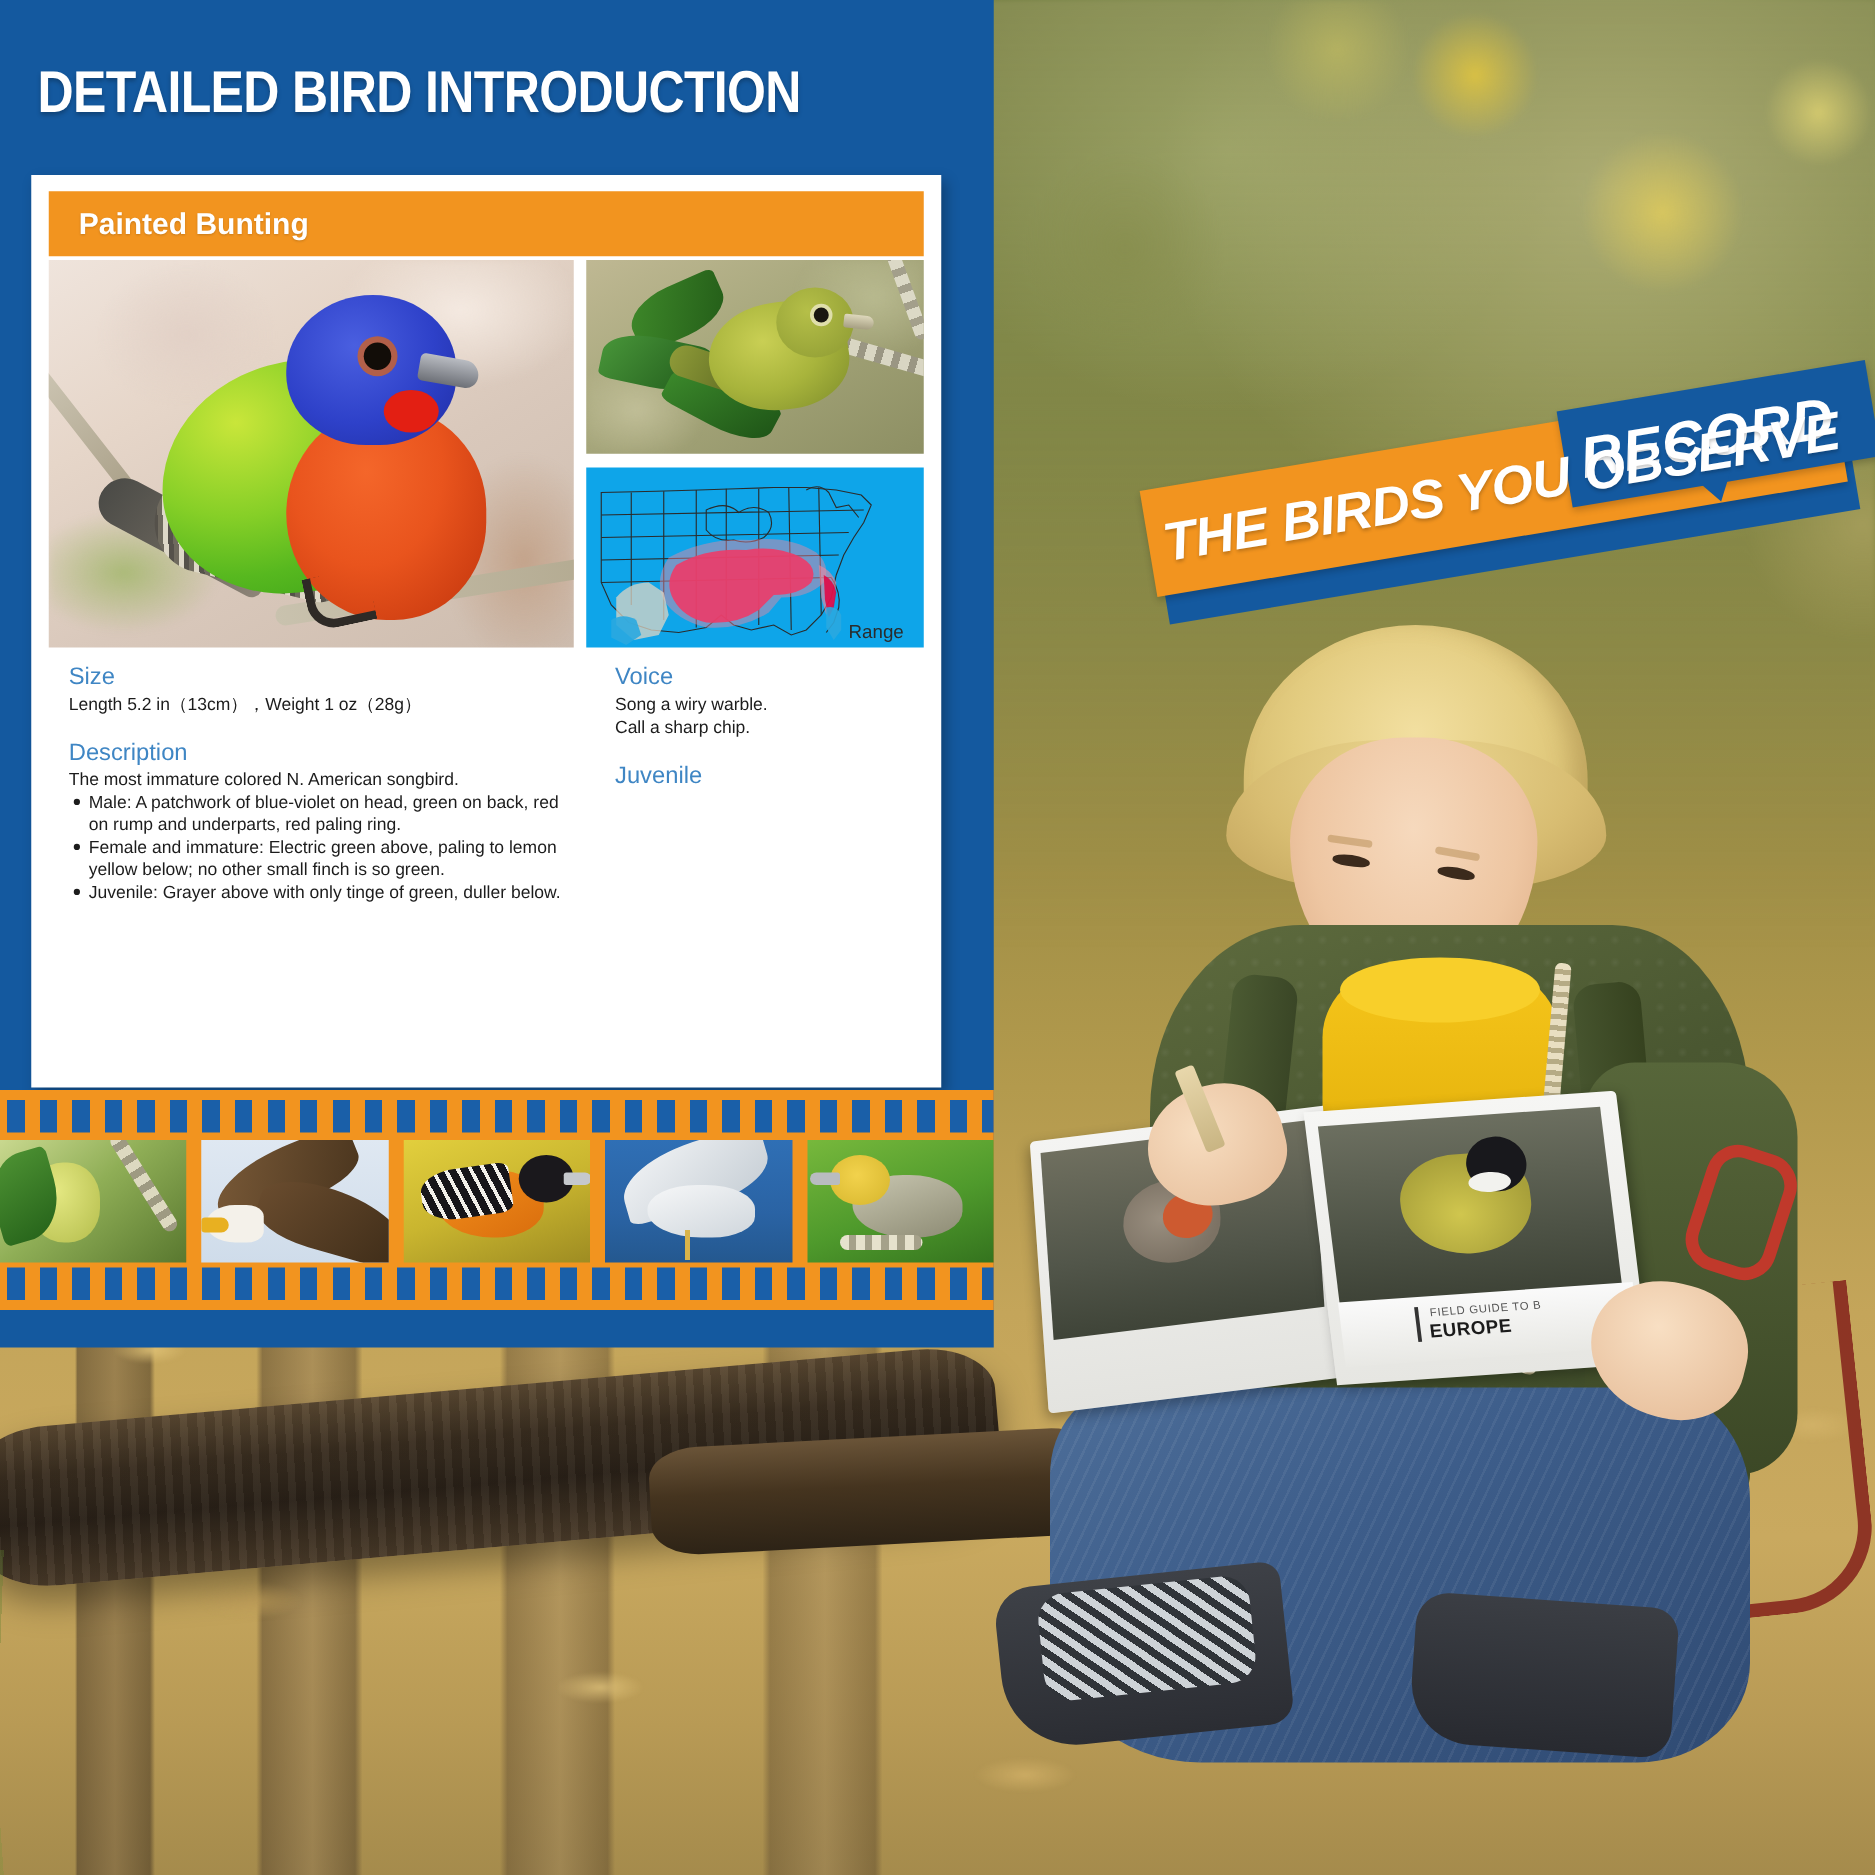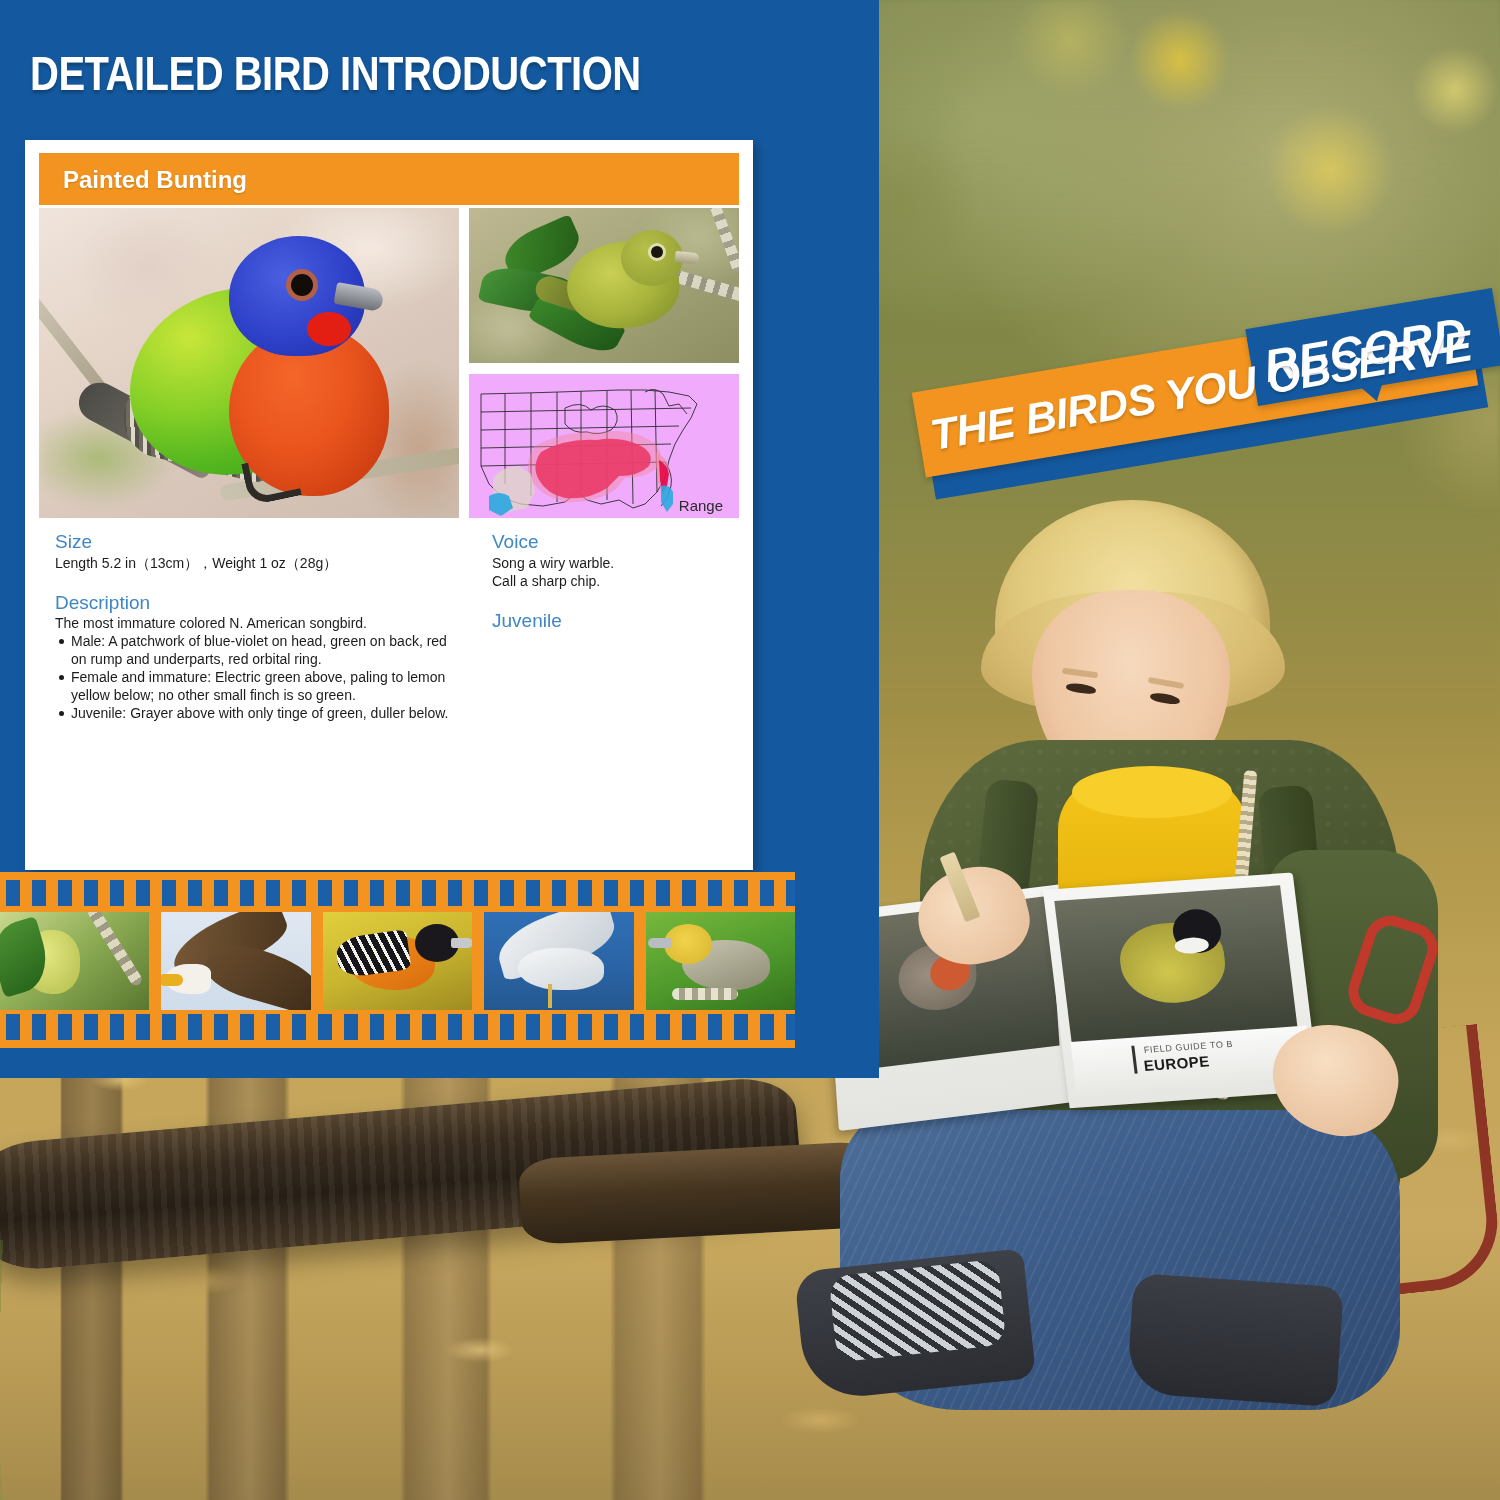--- a/index.html
+++ b/index.html
@@ -219,21 +219,21 @@
   .book-caption{
     position:absolute;left:236px;top:176px;width:236px;height:52px;
     background:linear-gradient(180deg,#fafafa,#e8e8e4);transform:rotate(-1deg) skewY(3deg);
   }
   .cap1{position:absolute;left:72px;top:8px;font-size:9px;color:#555;letter-spacing:.6px;}
   .cap2{position:absolute;left:70px;top:20px;font-size:15px;font-weight:bold;color:#1b1b1b;letter-spacing:.4px;}
   .cap-bar{position:absolute;left:60px;top:8px;width:3px;height:28px;background:#333;}
 
   
   .panel{
-    position:absolute;left:0;top:0;width:879px;height:1078px;
+    position:absolute;left:0;top:0;width:795px;height:1078px;
     background:#14599f;
   }
   .main-title{
     position:absolute;left:30px;top:48px;
     color:#ffffff;font-size:40px;font-weight:bold;
     letter-spacing:-0.5px;
     font-family:"Liberation Sans", sans-serif;
     transform:scaleY(1.18);transform-origin:left top;
     text-shadow:0 2px 3px rgba(0,0,0,.25);
   }
@@ -297,21 +297,21 @@
   .f-leaf3{position:absolute;left:62px;top:96px;width:92px;height:38px;background:linear-gradient(120deg,#3d8c2c,#1d5216);border-radius:50% 12% 50% 12%;transform:rotate(28deg);}
   .f-branch{position:absolute;left:140px;top:64px;width:150px;height:13px;background:repeating-linear-gradient(90deg,#d9d6c3 0 8px,#9a9683 8px 14px);transform:rotate(16deg);border-radius:7px;}
   .f-branch2{position:absolute;left:196px;top:6px;width:110px;height:11px;background:repeating-linear-gradient(90deg,#dcd9c6 0 8px,#a39f8b 8px 14px);transform:rotate(70deg);border-radius:6px;}
   .f-body{position:absolute;left:98px;top:34px;width:112px;height:86px;background:radial-gradient(ellipse at 40% 34%,#c9cf54 0%,#a8b43c 50%,#7d8c2a 100%);border-radius:50% 46% 44% 52%;transform:rotate(-8deg);}
   .f-head{position:absolute;left:152px;top:22px;width:62px;height:56px;background:radial-gradient(ellipse at 40% 34%,#b5bf48,#8d9a32);border-radius:50%;}
   .f-eye{position:absolute;left:182px;top:38px;width:12px;height:12px;background:#1a1711;border-radius:50%;box-shadow:0 0 0 3px rgba(236,232,196,.8);}
   .f-beak{position:absolute;left:206px;top:44px;width:24px;height:11px;background:linear-gradient(180deg,#ded8bc,#a69f82);border-radius:3px 8px 8px 3px;transform:rotate(6deg);}
   .f-tail{position:absolute;left:66px;top:74px;width:64px;height:26px;background:linear-gradient(100deg,#8e9a38,#5e6b22);border-radius:20px 6px 8px 18px;transform:rotate(18deg);}
 
   
-  .rangewrap{position:absolute;left:430px;top:166px;width:270px;height:144px;background:#f0abfc;}
+  .rangewrap{position:absolute;left:430px;top:166px;width:270px;height:144px;background:#0ea5e9;}
   .range-label{position:absolute;right:16px;bottom:4px;font-size:15px;color:#2b2b2b;}
 
   
   .cols{position:absolute;left:30px;top:390px;width:690px;}
   .col-l{position:absolute;left:0;top:0;width:400px;}
   .col-r{position:absolute;left:405px;top:0;width:285px;margin-left:32px;}
   .h{color:#3f86c4;font-size:19px;margin:0 0 1px 0;line-height:1.25;}
   .p{color:#1c1c1c;font-size:14px;line-height:1.28;margin:0;}
   .blk{margin-bottom:18px;}
   ul.bul{margin:0;padding:0 0 0 16px;list-style:none;}
@@ -526,21 +526,21 @@
 
         <div class="col-l">
           <div class="blk">
             <div class="h">Size</div>
             <div class="p">Length 5.2 in（13cm），Weight 1 oz（28g）</div>
           </div>
           <div class="blk">
             <div class="h">Description</div>
             <div class="p">The most immature colored N. American songbird.</div>
             <ul class="bul">
-              <li>Male: A patchwork of blue-violet on head, green on back, red on rump and underparts, red orbital ring.</li>
+              <li>Male: A patchwork of blue-violet on head, green on back, red on rump and underparts, red paling ring.</li>
               <li>Female and immature: Electric green above, paling to lemon yellow below; no other small finch is so green.</li>
               <li>Juvenile: Grayer above with only tinge of green, duller below.</li>
             </ul>
           </div>
         </div>
 
         <div class="col-r">
           <div class="blk">
             <div class="h">Voice</div>
             <div class="p">Song a wiry warble.</div>

